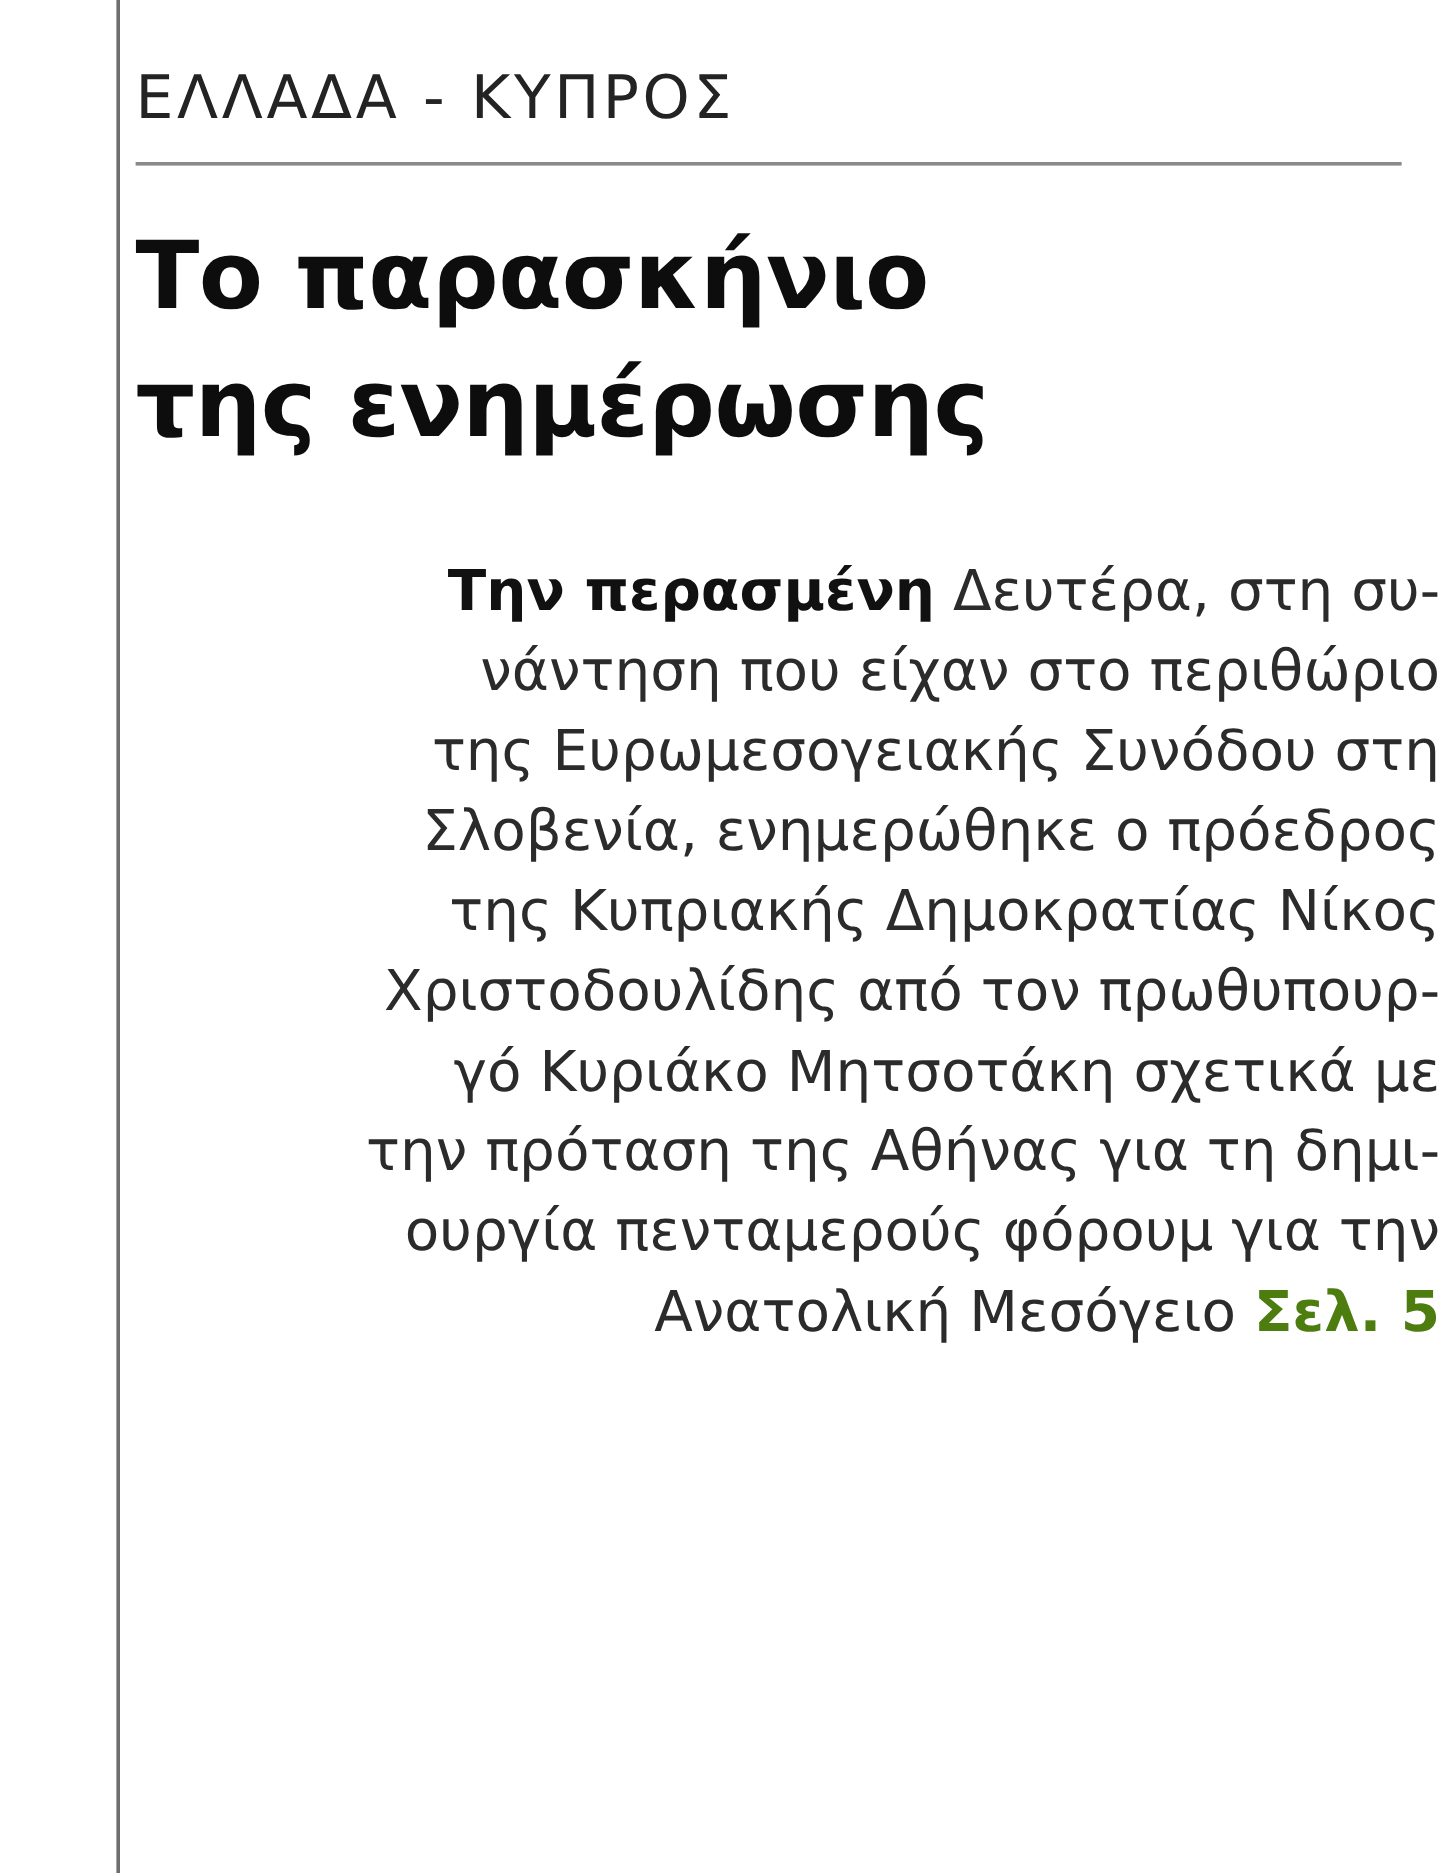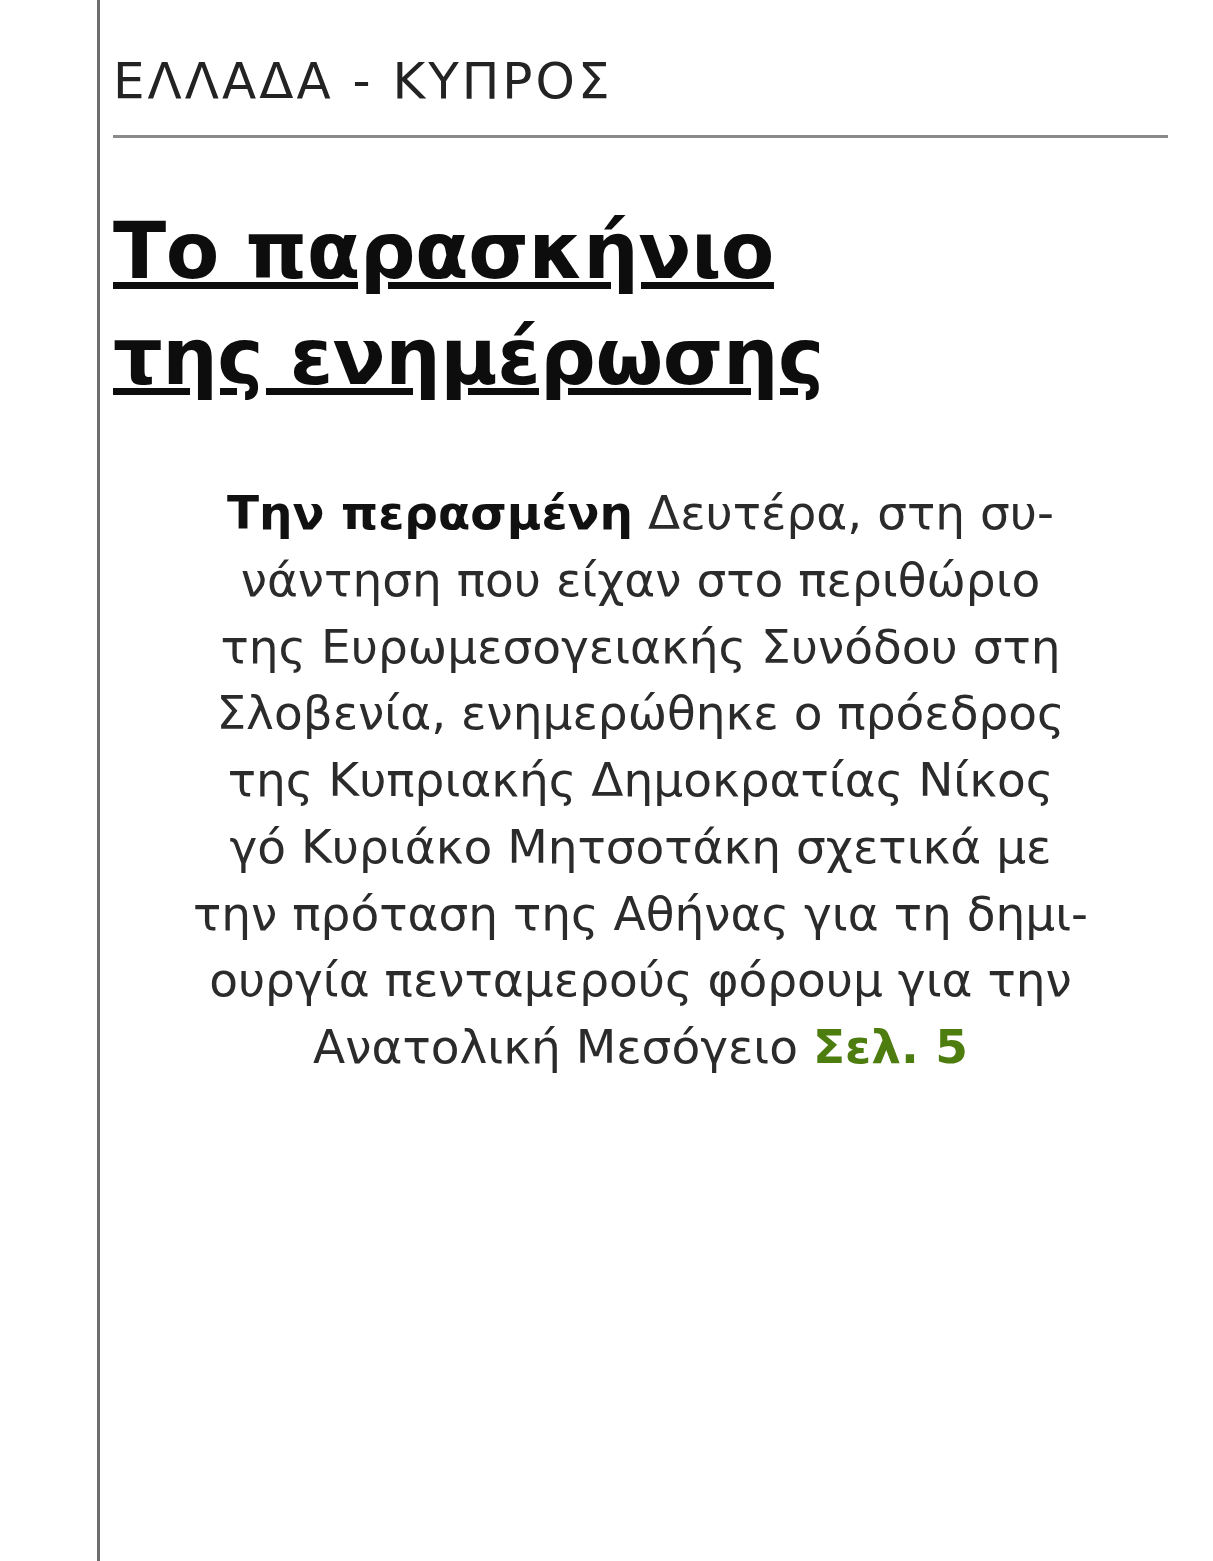--- a/index.html
+++ b/index.html
@@ -44,42 +44,42 @@
   }
 
   .kicker-rule {
     margin-top: 26px;
     margin-right: 10px;
     height: 3px;
     background: #8a8a8a;
   }
 
   .headline {
-    margin-top: 60px;
+    margin-top: 40px;
     font-family: "DejaVu Sans", sans-serif;
     font-weight: bold;
     font-size: 78px;
     line-height: 1.36;
     letter-spacing: -0.5px;
     color: #0d0d0d;
-    text-decoration: underline;
   }
   .headline .hl-line {
     display: block;
     white-space: nowrap;
   }
 
   .body-text {
     margin-top: 70px;
     font-family: "DejaVu Sans", sans-serif;
     font-size: 47px;
     line-height: 1.42;
     color: #2b2b2b;
     width: 1055px;
-    text-align: center;
+    text-align: right;
+    margin-left: 32px;
   }
   .body-text .lead {
     font-weight: bold;
     color: #111111;
   }
   .body-text .page-ref {
     font-weight: bold;
     color: #4d7c0f;
   }
   .body-line {
@@ -101,19 +101,20 @@
     <span class="hl-line">Το παρασκήνιο</span>
     <span class="hl-line">της ενημέρωσης</span>
   </h1>
 
   <div class="body-text">
     <span class="body-line"><span class="lead">Την περασμένη</span> <span>Δευτέρα, στη συ-</span></span>
     <span class="body-line">νάντηση που είχαν στο περιθώριο</span>
     <span class="body-line">της Ευρωμεσογειακής Συνόδου στη</span>
     <span class="body-line">Σλοβενία, ενημερώθηκε ο πρόεδρος</span>
     <span class="body-line">της Κυπριακής Δημοκρατίας Νίκος</span>
+    <span class="body-line">Χριστοδουλίδης από τον πρωθυπουρ-</span>
     <span class="body-line">γό Κυριάκο Μητσοτάκη σχετικά με</span>
     <span class="body-line">την πρόταση της Αθήνας για τη δημι-</span>
     <span class="body-line">ουργία πενταμερούς φόρουμ για την</span>
     <span class="body-line"><span>Ανατολική Μεσόγειο</span> <span class="page-ref">Σελ. 5</span></span>
   </div>
 
 </div>
 
 </body></html>

